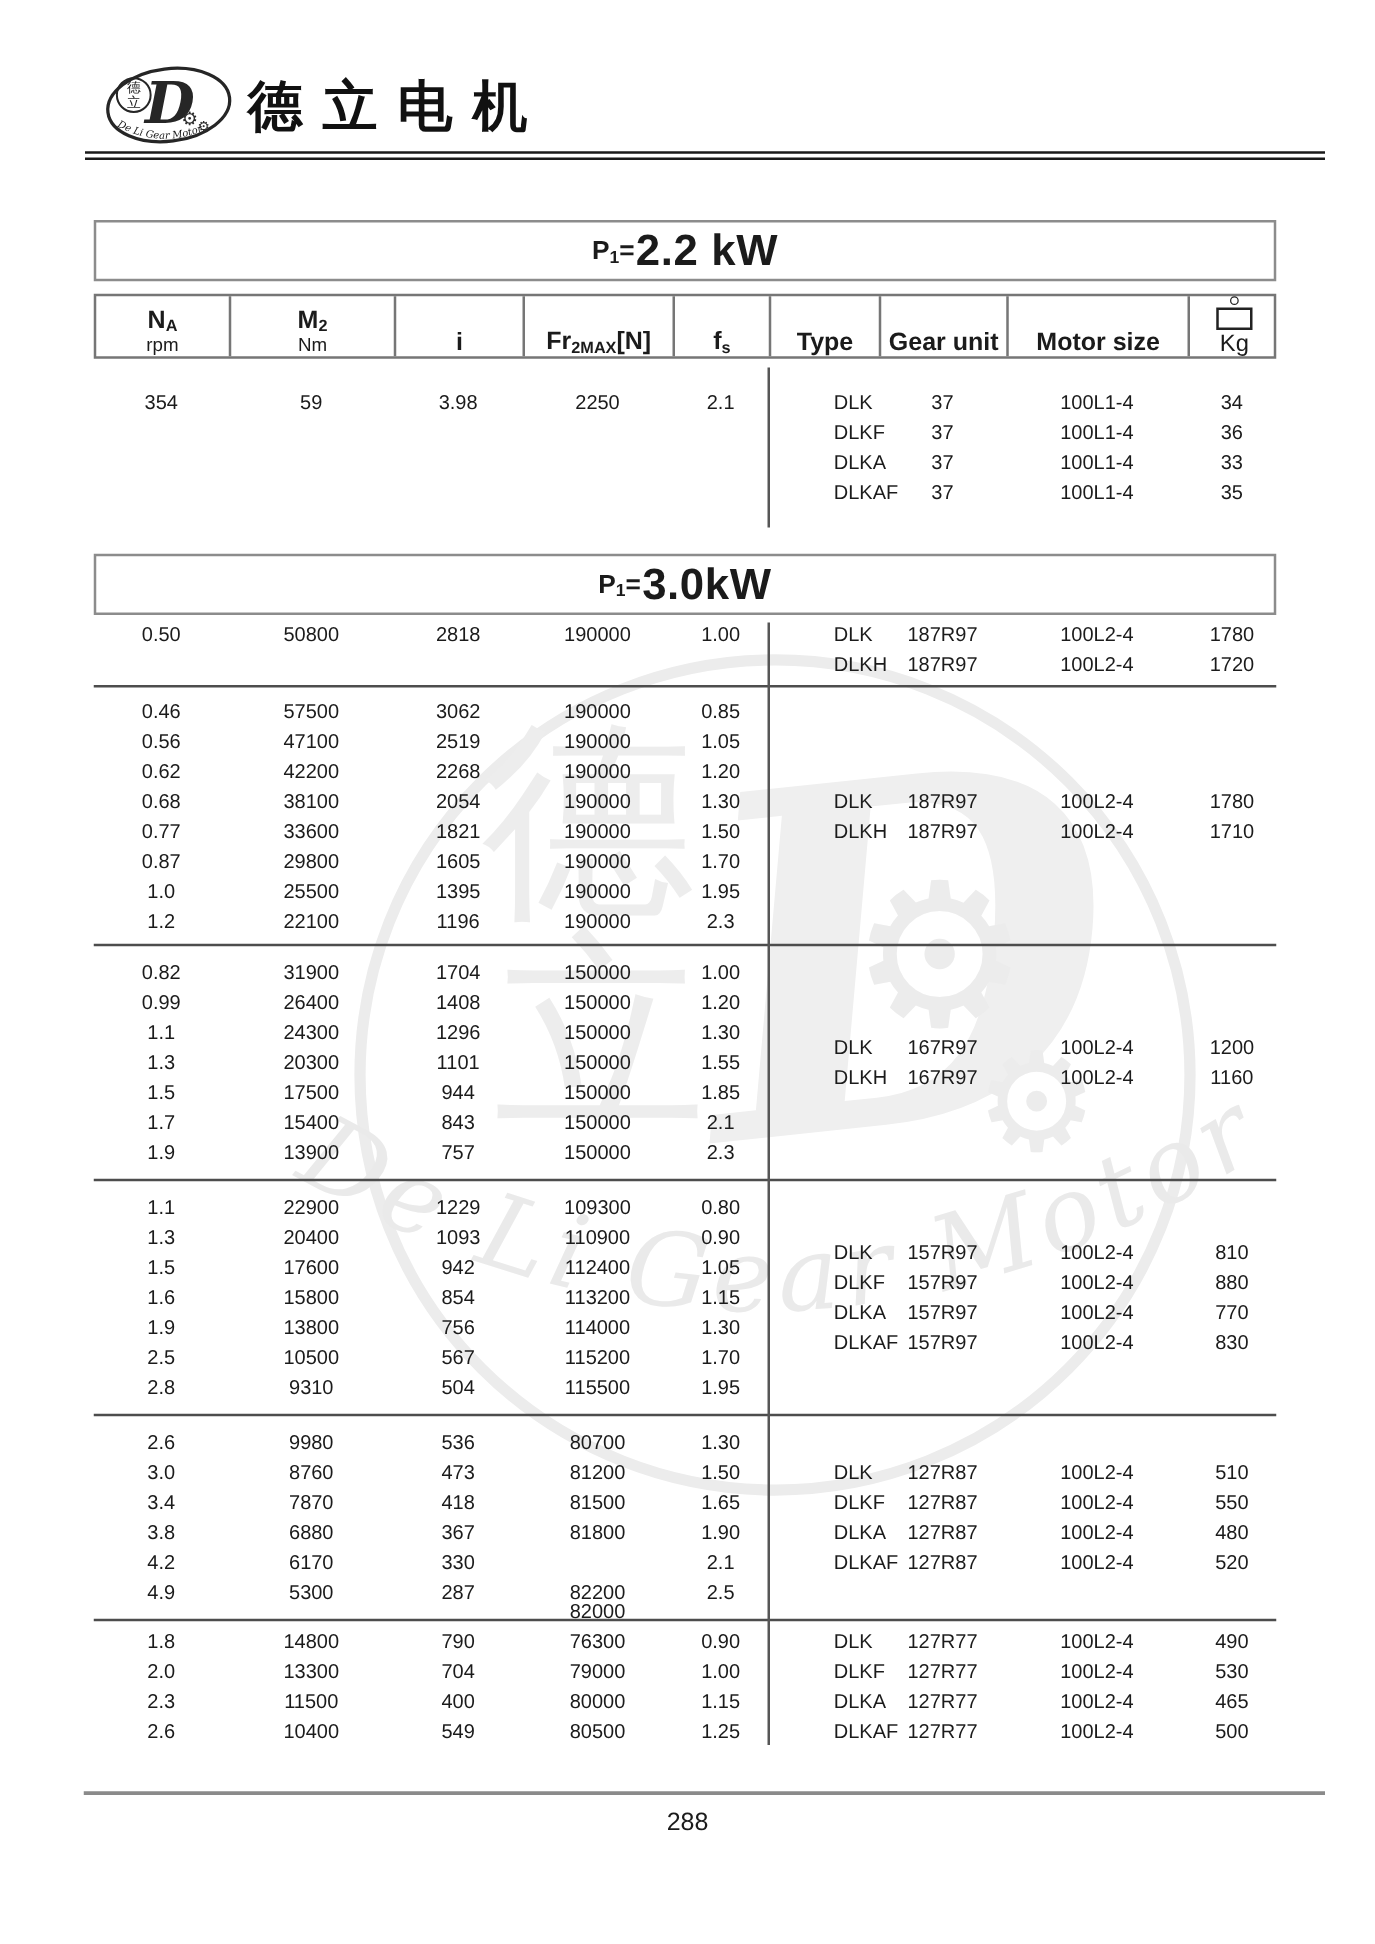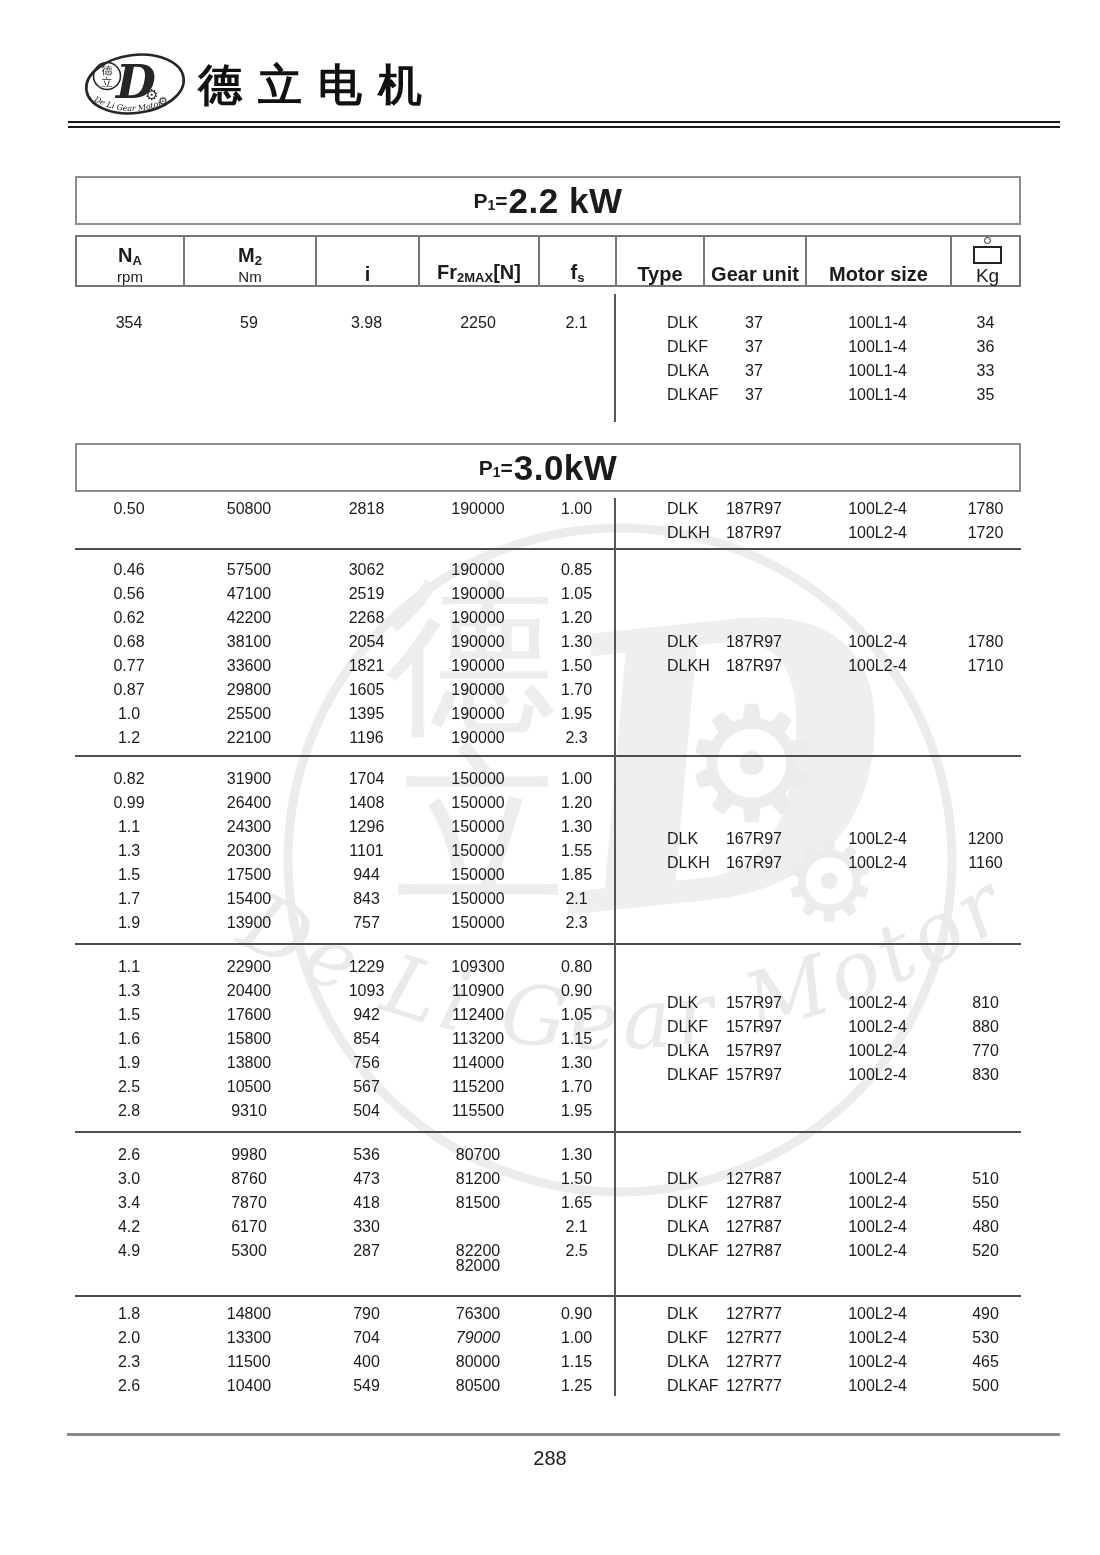--- a/index.html
+++ b/index.html
@@ -435,20 +435,27 @@
             <div class="dcell" style="width: 77px;">1.50</div>
           </div>
           <div class="drow">
             <div class="dcell" style="width: 108px;">3.4</div>
             <div class="dcell" style="width: 132px;">7870</div>
             <div class="dcell" style="width: 103px;">418</div>
             <div class="dcell" style="width: 120px;">81500</div>
             <div class="dcell" style="width: 77px;">1.65</div>
           </div>
           <div class="drow">
+            <div class="dcell" style="width: 108px;">3.8</div>
+            <div class="dcell" style="width: 132px;">6880</div>
+            <div class="dcell" style="width: 103px;">367</div>
+            <div class="dcell" style="width: 120px;">81800</div>
+            <div class="dcell" style="width: 77px;">1.90</div>
+          </div>
+          <div class="drow">
             <div class="dcell" style="width: 108px;">4.2</div>
             <div class="dcell" style="width: 132px;">6170</div>
             <div class="dcell" style="width: 103px;">330</div>
             <div class="dcell" style="width: 120px; margin-top: 39px;">82000</div>
             <div class="dcell" style="width: 77px;">2.1</div>
           </div>
           <div class="drow">
             <div class="dcell" style="width: 108px;">4.9</div>
             <div class="dcell" style="width: 132px;">5300</div>
             <div class="dcell" style="width: 103px;">287</div>
@@ -489,21 +496,21 @@
             <div class="dcell" style="width: 108px;">1.8</div>
             <div class="dcell" style="width: 132px;">14800</div>
             <div class="dcell" style="width: 103px;">790</div>
             <div class="dcell" style="width: 120px;">76300</div>
             <div class="dcell" style="width: 77px;">0.90</div>
           </div>
           <div class="drow">
             <div class="dcell" style="width: 108px;">2.0</div>
             <div class="dcell" style="width: 132px;">13300</div>
             <div class="dcell" style="width: 103px;">704</div>
-            <div class="dcell" style="width: 120px; font-style: italic;">79000</div>
+            <div class="dcell" style="width: 120px;">79000</div>
             <div class="dcell" style="width: 77px;">1.00</div>
           </div>
           <div class="drow">
             <div class="dcell" style="width: 108px;">2.3</div>
             <div class="dcell" style="width: 132px;">11500</div>
             <div class="dcell" style="width: 103px;">400</div>
             <div class="dcell" style="width: 120px;">80000</div>
             <div class="dcell" style="width: 77px;">1.15</div>
           </div>
           <div class="drow">

